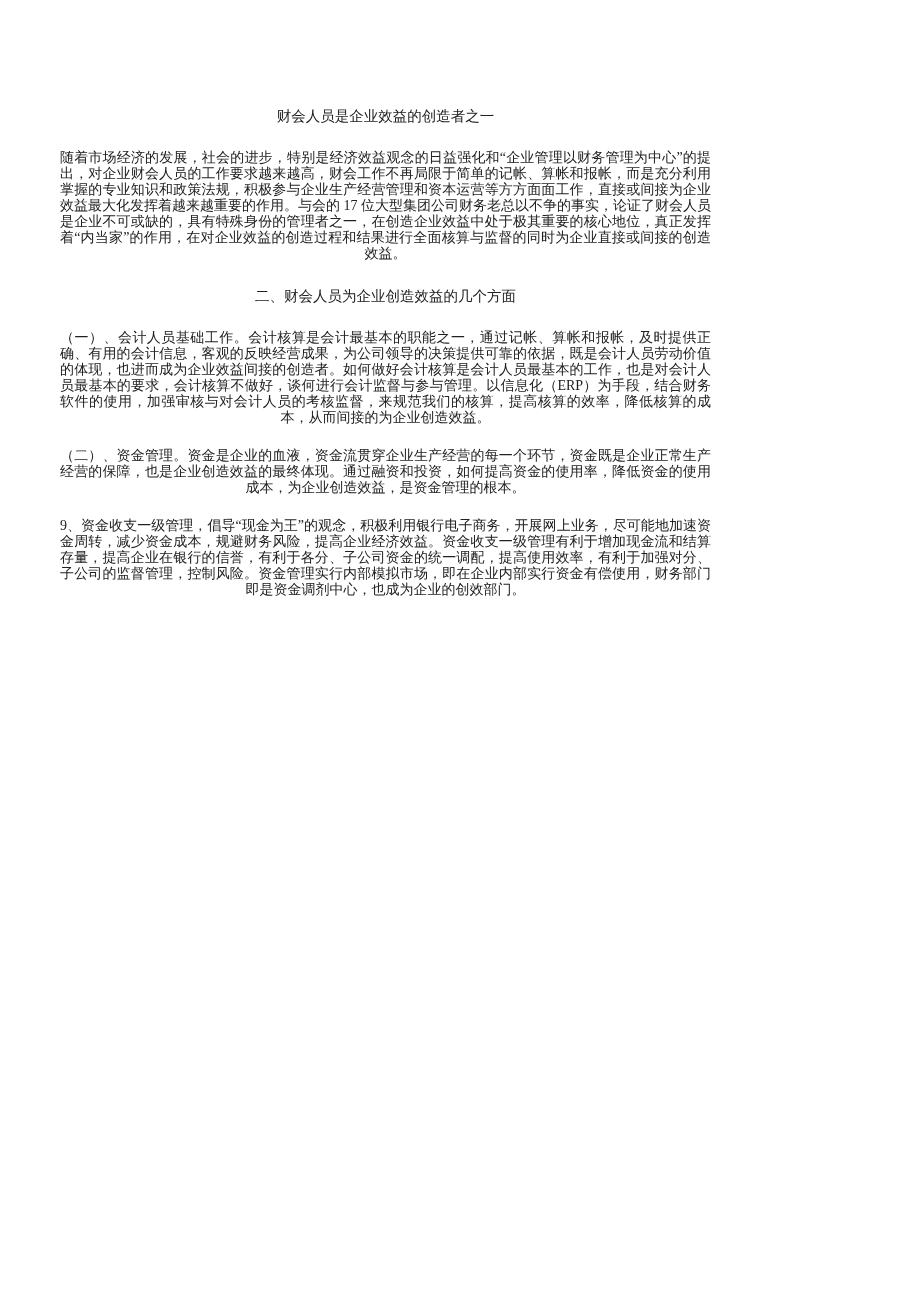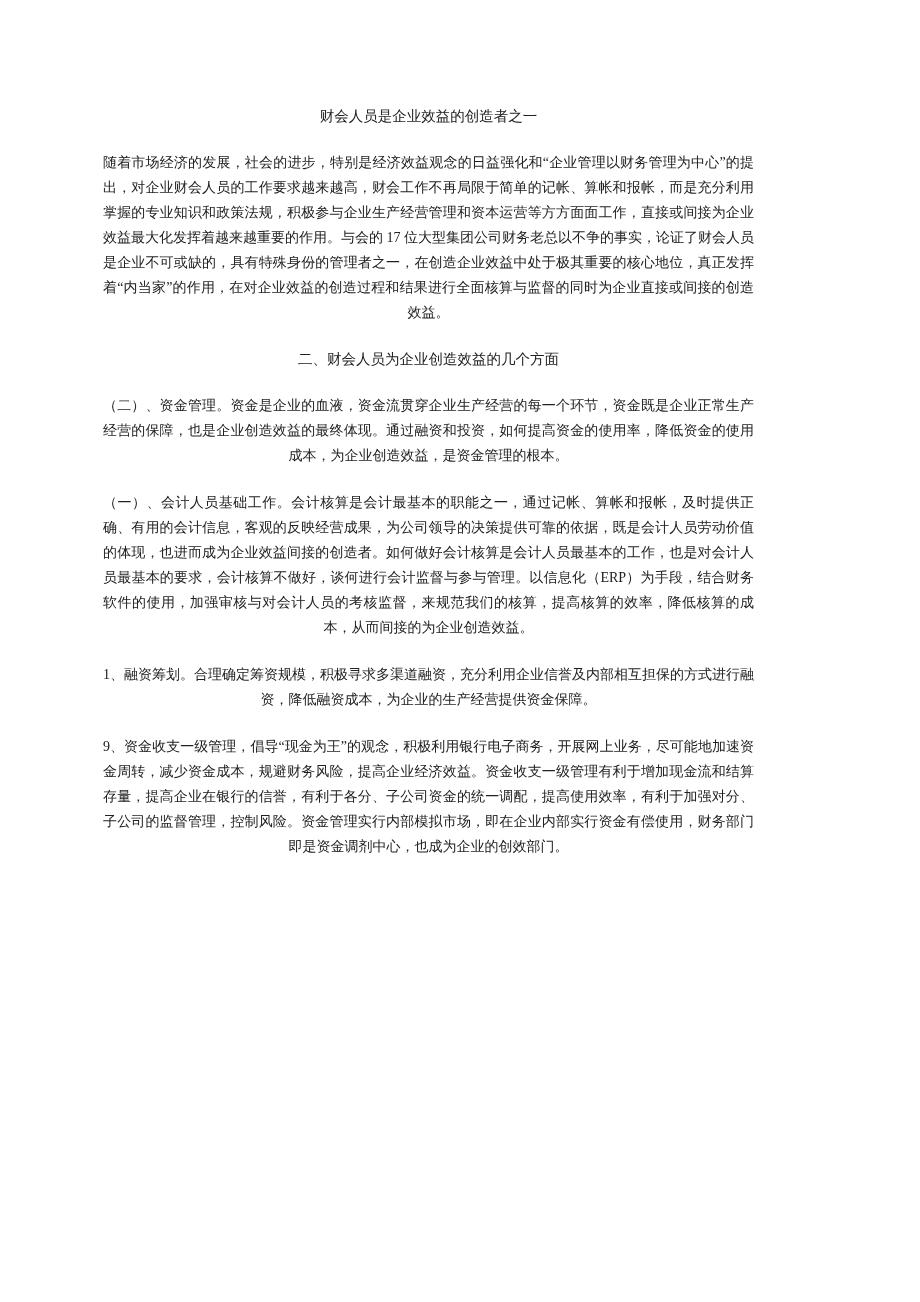--- a/index.html
+++ b/index.html
@@ -13,32 +13,32 @@
     height: 1302px;
     background: #ffffff;
     overflow: hidden;
     font-family: "Liberation Serif", "DejaVu Serif", serif;
     color: #212121;
   }
   .content {
     box-sizing: content-box;
     width: 651px;
     padding-top: 104px;
-    margin-left: 103px;
+    margin-left: 60px;
   }
   .doc-title {
     font-size: 14.5px;
     line-height: 24px;
     font-weight: normal;
     text-align: center;
     margin: 0;
   }
   .para {
     font-size: 14px;
-    line-height: 25px;
+    line-height: 16px;
     margin: 22px 0 0 0;
     text-align: justify;
     text-align-last: center;
     text-justify: inter-ideograph;
     word-break: break-all;
   }
   .heading {
     font-size: 14.5px;
     line-height: 24px;
     margin: 22px 0 0 0;
@@ -48,19 +48,18 @@
 </style>
 </head>
 <body>
 
 <div class="page">
   <div class="content">
     <h1 class="doc-title">财会人员是企业效益的创造者之一</h1>
     <div id="paragraphs">
         <p class="para">随着市场经济的发展，社会的进步，特别是经济效益观念的日益强化和“企业管理以财务管理为中心”的提出，对企业财会人员的工作要求越来越高，财会工作不再局限于简单的记帐、算帐和报帐，而是充分利用掌握的专业知识和政策法规，积极参与企业生产经营管理和资本运营等方方面面工作，直接或间接为企业效益最大化发挥着越来越重要的作用。与会的 17 位大型集团公司财务老总以不争的事实，论证了财会人员是企业不可或缺的，具有特殊身份的管理者之一，在创造企业效益中处于极其重要的核心地位，真正发挥着“内当家”的作用，在对企业效益的创造过程和结果进行全面核算与监督的同时为企业直接或间接的创造效益。</p>
         <p class="heading">二、财会人员为企业创造效益的几个方面</p>
+        <p class="para">（一）、会计人员基础工作。会计核算是会计最基本的职能之一，通过记帐、算帐和报帐，及时提供正确、有用的会计信息，客观的反映经营成果，为公司领导的决策提供可靠的依据，既是会计人员劳动价值的体现，也进而成为企业效益间接的创造者。如何做好会计核算是会计人员最基本的工作，也是对会计人员最基本的要求，会计核算不做好，谈何进行会计监督与参与管理。以信息化（ERP）为手段，结合财务软件的使用，加强审核与对会计人员的考核监督，来规范我们的核算，提高核算的效率，降低核算的成本，从而间接的为企业创造效益。</p>
         <p class="para">（二）、资金管理。资金是企业的血液，资金流贯穿企业生产经营的每一个环节，资金既是企业正常生产经营的保障，也是企业创造效益的最终体现。通过融资和投资，如何提高资金的使用率，降低资金的使用成本，为企业创造效益，是资金管理的根本。</p>
-        <p class="para">（一）、会计人员基础工作。会计核算是会计最基本的职能之一，通过记帐、算帐和报帐，及时提供正确、有用的会计信息，客观的反映经营成果，为公司领导的决策提供可靠的依据，既是会计人员劳动价值的体现，也进而成为企业效益间接的创造者。如何做好会计核算是会计人员最基本的工作，也是对会计人员最基本的要求，会计核算不做好，谈何进行会计监督与参与管理。以信息化（ERP）为手段，结合财务软件的使用，加强审核与对会计人员的考核监督，来规范我们的核算，提高核算的效率，降低核算的成本，从而间接的为企业创造效益。</p>
-        <p class="para">1、融资筹划。合理确定筹资规模，积极寻求多渠道融资，充分利用企业信誉及内部相互担保的方式进行融资，降低融资成本，为企业的生产经营提供资金保障。</p>
         <p class="para">9、资金收支一级管理，倡导“现金为王”的观念，积极利用银行电子商务，开展网上业务，尽可能地加速资金周转，减少资金成本，规避财务风险，提高企业经济效益。资金收支一级管理有利于增加现金流和结算存量，提高企业在银行的信誉，有利于各分、子公司资金的统一调配，提高使用效率，有利于加强对分、子公司的监督管理，控制风险。资金管理实行内部模拟市场，即在企业内部实行资金有偿使用，财务部门即是资金调剂中心，也成为企业的创效部门。</p>
       </div>
   </div>
 </div>
 
 </body></html>

